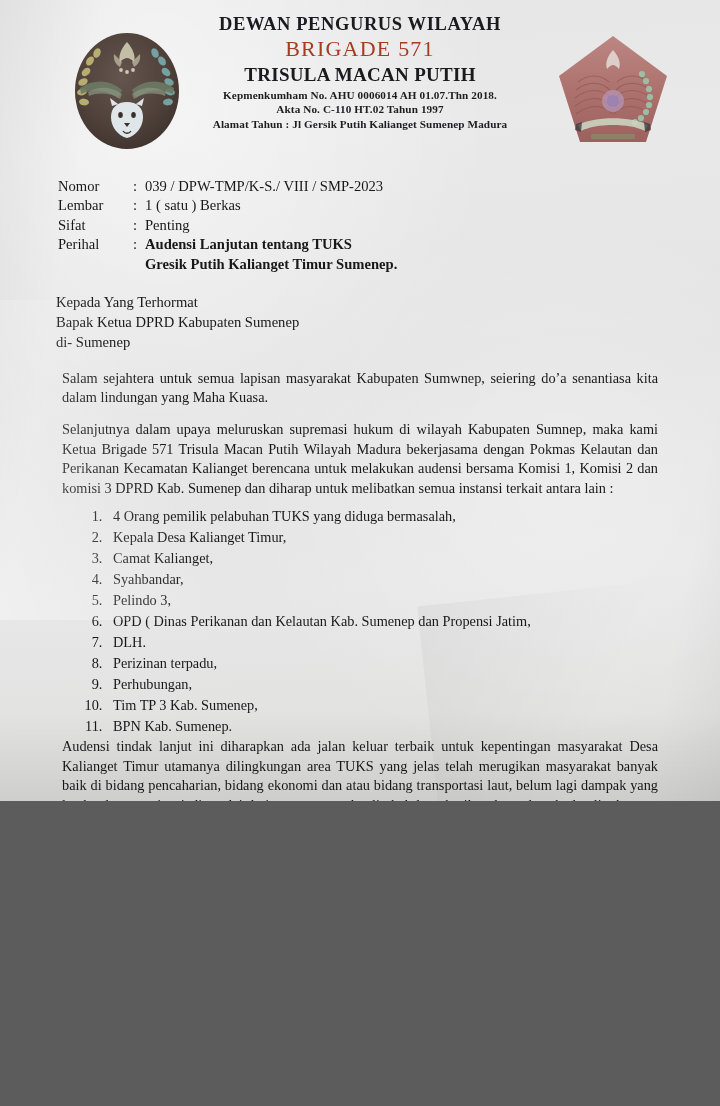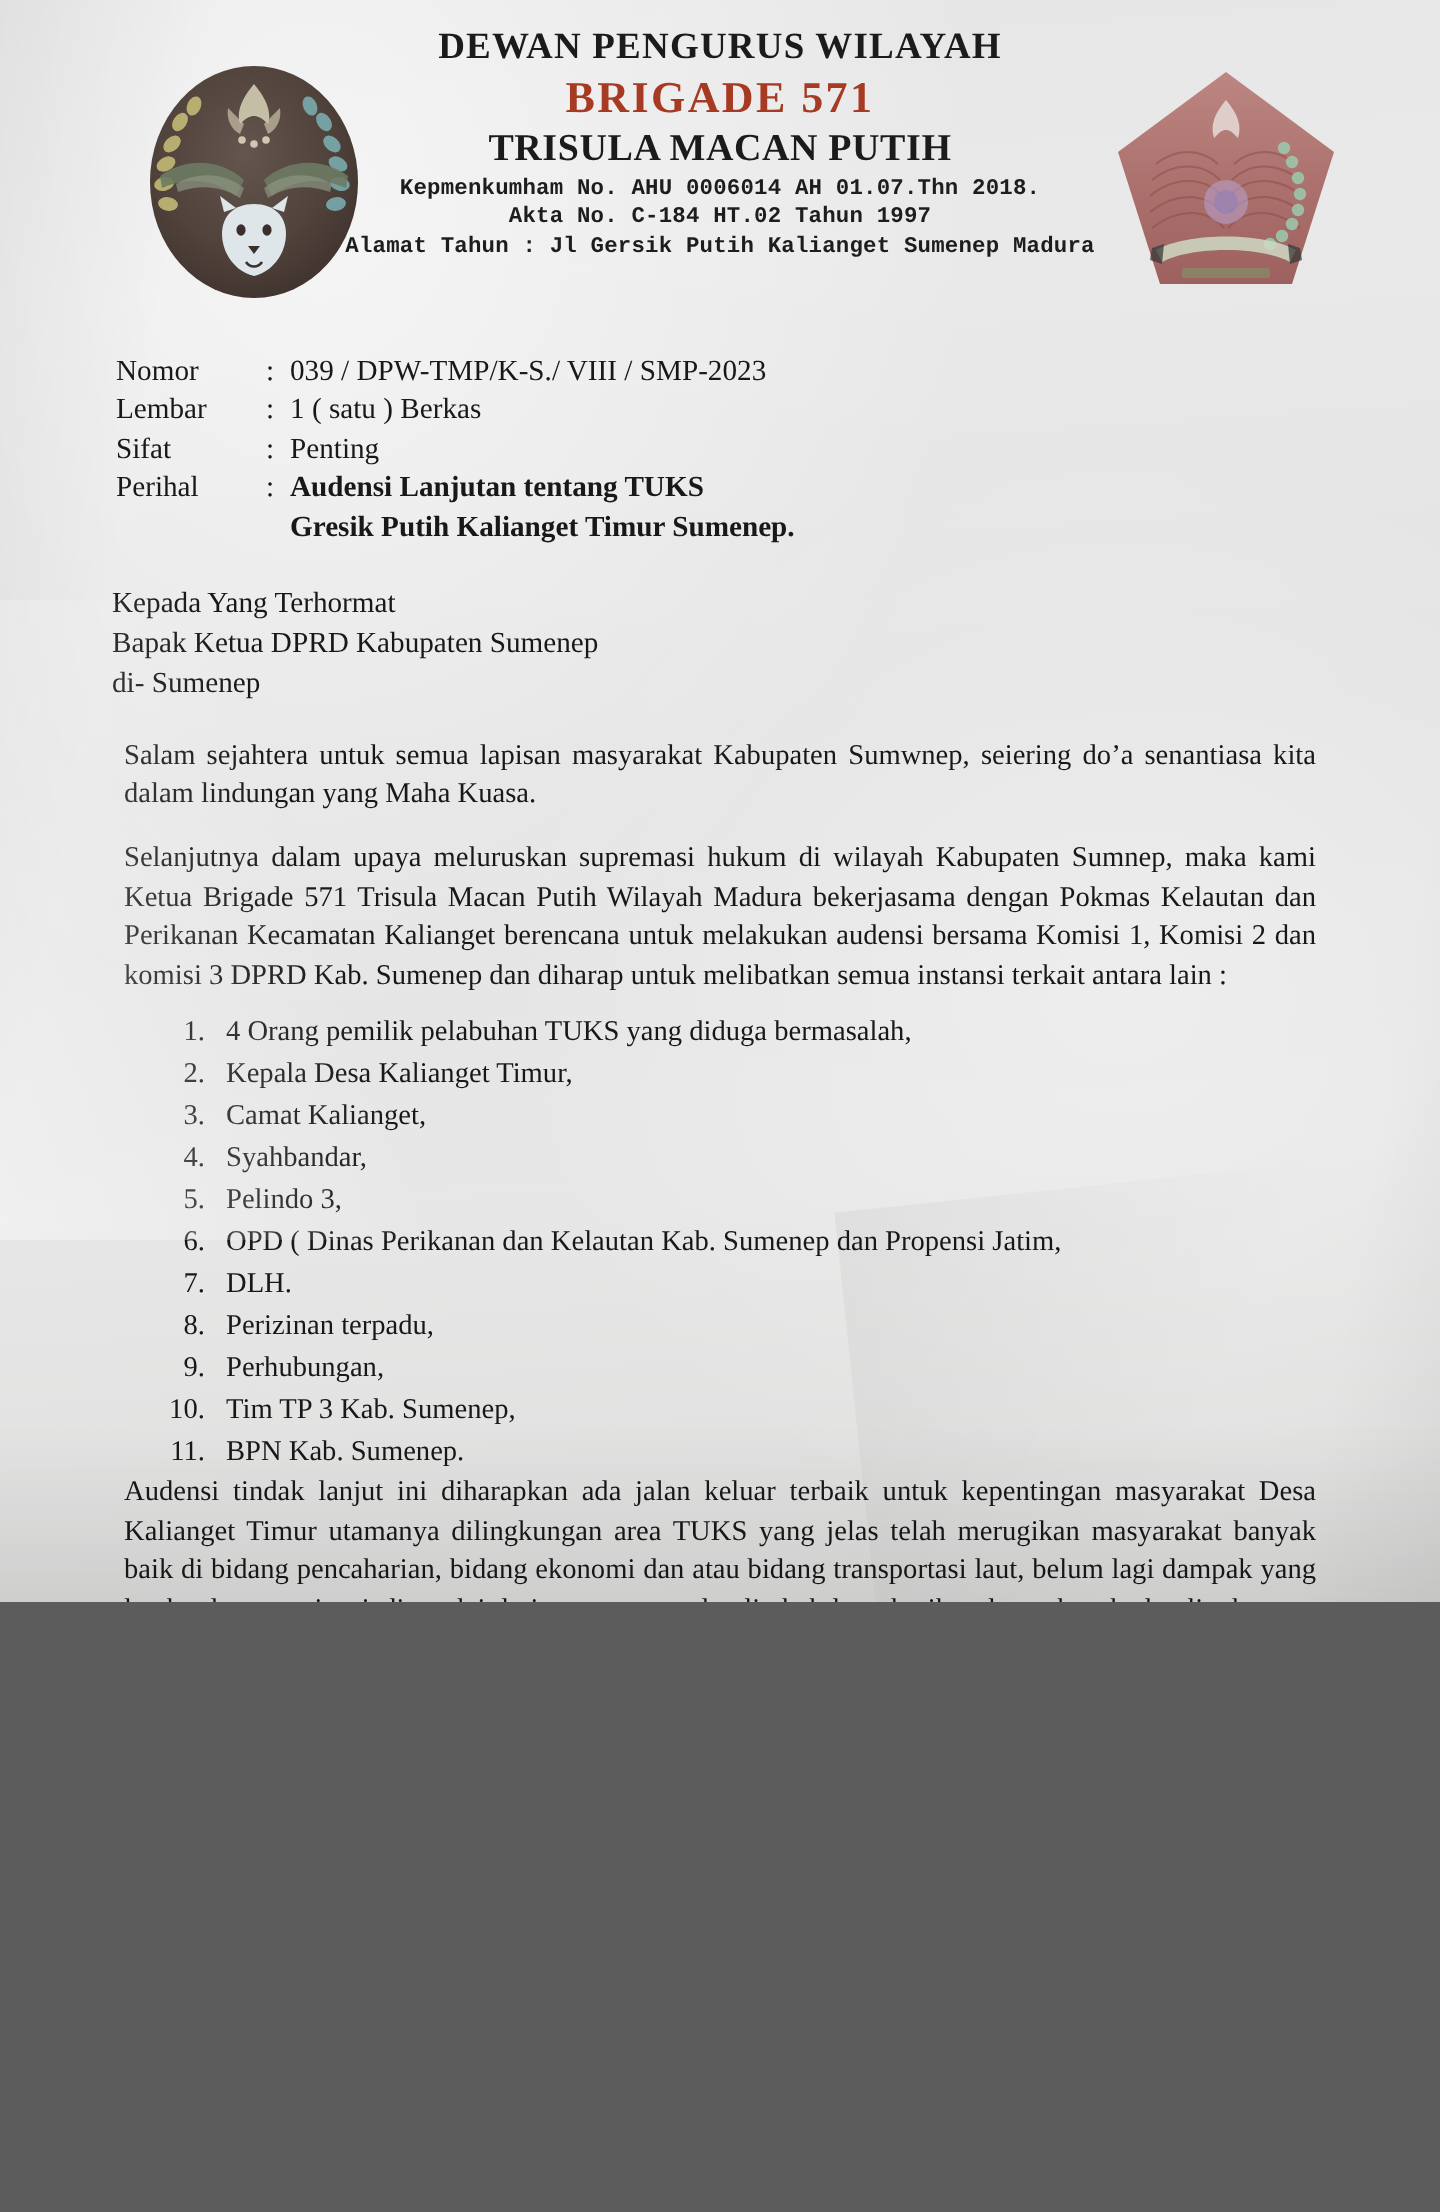--- a/index.html
+++ b/index.html
@@ -59,35 +59,35 @@
   .org-line1, .org-line2, .org-line4 {
     font-weight: 700;
     letter-spacing: 0.6px;
     color: #1b1b1e;
     line-height: 1.12;
   }
   .org-line1 { font-size: 18.5px; }
   .org-line2 { font-size: 18.5px; }
   .org-line3 {
     font-size: 22px;
-    font-weight: 700;
+    font-weight: 400;
     letter-spacing: 1.2px;
     line-height: 1.22;
     margin-top: 1px;
   }
   .org-line4 { font-size: 19px; letter-spacing: 0.3px; margin-top: 1px; }
   .org-sub {
     font-size: 11.2px;
     font-weight: 700;
     line-height: 1.30;
     margin-top: 3px;
     color: #1d1d20;
     letter-spacing: 0.1px;
   }
-  .org-sub div { white-space: nowrap; font-family: Liberation Mono, monospace; }
+  .org-sub div { white-space: nowrap; }
 
   .logo-left {
     position: absolute;
     left: 66px; top: 28px;
     width: 122px; height: 126px;
   }
   .logo-right {
     position: absolute;
     right: 48px; top: 30px;
     width: 118px; height: 122px;
@@ -243,21 +243,21 @@
         <path d="M57 103 C59 106 63 106 65 103" stroke="#3a2f2a" stroke-width="1.3" fill="none"></path>
       </svg>
     </div>
 
     <div class="lh-text">
       <div class="org-line1">DEWAN PENGURUS WILAYAH</div>
       <div class="org-line3" style="color: rgb(166, 58, 34);">BRIGADE 571</div>
       <div class="org-line4">TRISULA MACAN PUTIH</div>
       <div class="org-sub">
         <div>Kepmenkumham No. AHU 0006014 AH 01.07.Thn 2018.</div>
-        <div>Akta No. C-184 HT.02 Tahun 1997</div>
+        <div>Akta No. C-110 HT.02 Tahun 1997</div>
         <div>Alamat Tahun : Jl Gersik Putih Kalianget Sumenep Madura</div>
       </div>
     </div>
 
     <div class="logo-right">
       <svg viewBox="0 0 118 122" width="118" height="122">
         <defs>
           <linearGradient id="pentg" x1="0" y1="0" x2="0" y2="1">
             <stop offset="0%" stop-color="#b77b76"></stop>
             <stop offset="55%" stop-color="#a5635f"></stop>

